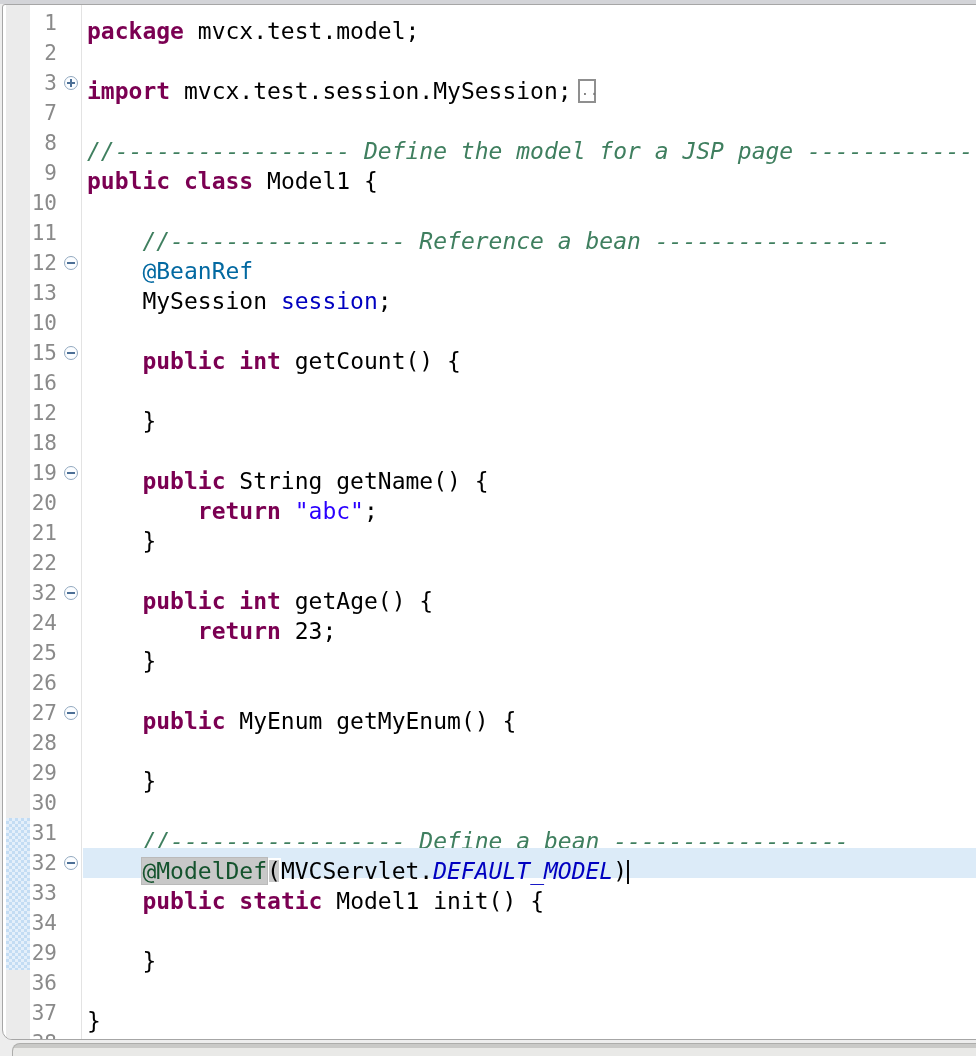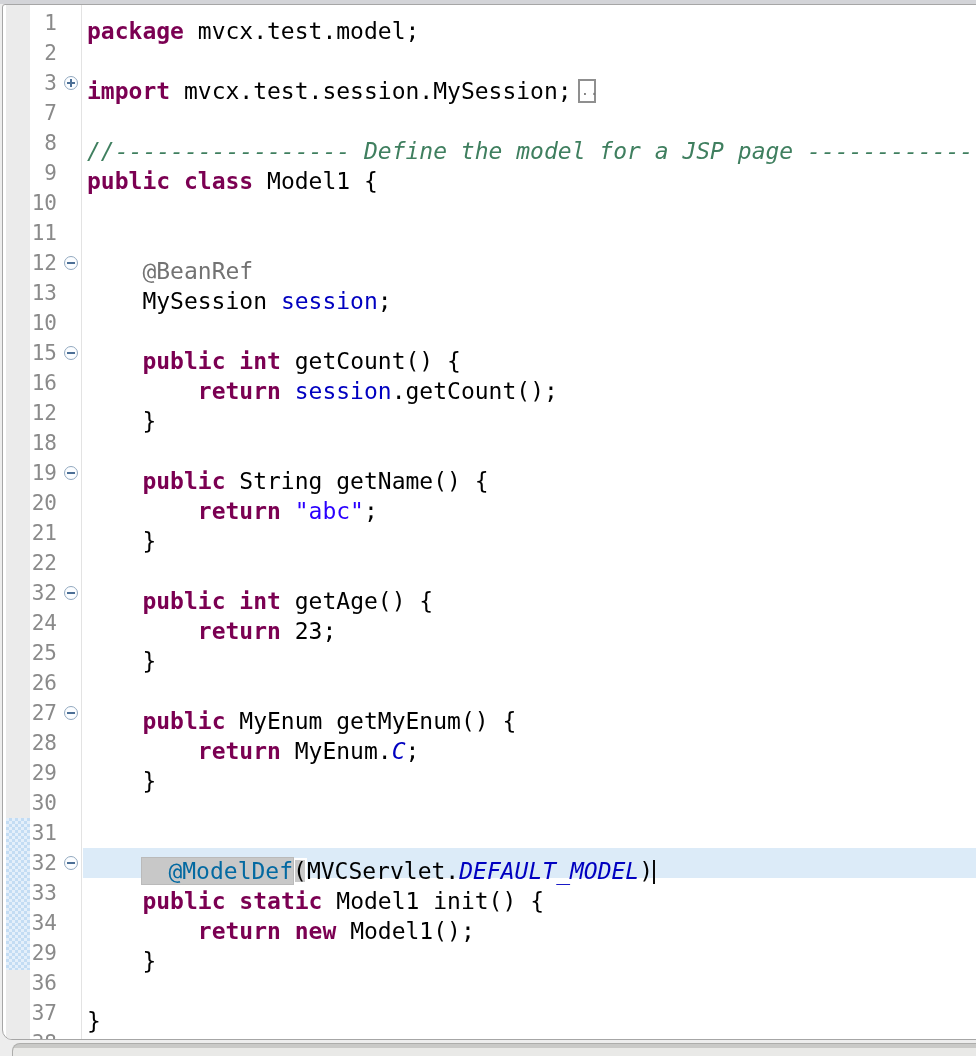--- a/index.html
+++ b/index.html
@@ -26,25 +26,25 @@
   .fold{position:absolute;left:57px;top:0;width:22px;height:30px;
     display:flex;align-items:center;justify-content:center;}
   .fold-icon{position:relative;width:14px;height:14px;border:1px solid #93a9c0;
     border-radius:50%;background:#fbfdff;box-sizing:border-box;}
   .fold-icon::before{content:"";position:absolute;left:2px;top:5px;width:8px;height:2px;background:#4c6f96;}
   .fold-icon.plus::after{content:"";position:absolute;left:5px;top:2px;width:2px;height:8px;background:#4c6f96;}
   .code{position:absolute;left:80px;top:8px;height:30px;line-height:30px;
     padding-left:4px;white-space:pre;font-size:23px;color:#000;}
   .kw{color:#7b0052;font-weight:bold;}
   .cm{color:#3f7f5f;font-style:italic;}
-  .an{color:#737373;}
+  .an{color:#0369a1;}
   .fld{color:#0000c0;}
   .sf{color:#0000c0;font-style:italic;}
   .str{color:#2a00ff;}
-  .occ{background:#c8c8c8;outline:1px solid #bababa;color:#0369a1;padding-left:26px;}
+  .occ{background:#c8c8c8;outline:1px solid #bababa;color:#14532d;}
   .brk{background:#c8c8c8;box-shadow:inset 0 0 0 2px #ffffff;color:#000;}
   .caret{display:inline-block;width:2px;height:24px;background:#0a0a0a;vertical-align:-5px;}
   .collapsed-box{display:inline-block;width:14px;height:20px;border:2px solid #8f8f8f;
     margin-left:6px;vertical-align:-4px;position:relative;}
   .collapsed-box::after{content:"..";position:absolute;left:1px;top:-6px;
     font-size:14px;color:#777;letter-spacing:1px;font-style:normal;}
   
   .bottom-panel{position:absolute;left:12px;top:1043px;width:984px;height:13px;
     background:linear-gradient(#c9c9c7 0,#c9c9c7 4px,#e9e9e7 4px);
     border:1px solid #adadab;border-bottom:none;border-radius:8px 8px 0 0;box-sizing:border-box;}
@@ -85,20 +85,21 @@
       <div class="row">
         <div class="ln">9</div>
         <div class="code"><span class="kw">public</span><span class="pl"> </span><span class="kw">class</span><span class="pl"> Model1 {</span></div>
       </div>
       <div class="row">
         <div class="ln">10</div>
         <div class="code"></div>
       </div>
       <div class="row">
         <div class="ln">11</div>
+        <div class="code"><span class="pl">    </span><span class="cm">//----------------- Reference a bean -----------------</span></div>
       </div>
       <div class="row">
         <div class="ln">12</div>
         <div class="fold">
           <span class="fold-icon"></span>
         </div>
         <div class="code"><span class="pl">    </span><span class="an">@BeanRef</span></div>
       </div>
       <div class="row">
         <div class="ln">13</div>
@@ -110,21 +111,20 @@
       </div>
       <div class="row">
         <div class="ln">15</div>
         <div class="fold">
           <span class="fold-icon"></span>
         </div>
         <div class="code"><span class="pl">    </span><span class="kw">public</span><span class="pl"> </span><span class="kw">int</span><span class="pl"> getCount() {</span></div>
       </div>
       <div class="row">
         <div class="ln">16</div>
-        <div class="code"><span class="pl">        </span><span class="kw">return</span><span class="pl"> </span><span class="fld">session</span><span class="pl">.getCount();</span></div>
       </div>
       <div class="row">
         <div class="ln">12</div>
         <div class="code"><span class="pl">    }</span></div>
       </div>
       <div class="row">
         <div class="ln">18</div>
         <div class="code"></div>
       </div>
       <div class="row">
@@ -167,48 +167,46 @@
       </div>
       <div class="row">
         <div class="ln">27</div>
         <div class="fold">
           <span class="fold-icon"></span>
         </div>
         <div class="code"><span class="pl">    </span><span class="kw">public</span><span class="pl"> MyEnum getMyEnum() {</span></div>
       </div>
       <div class="row">
         <div class="ln">28</div>
-        <div class="code"><span class="pl">        </span><span class="kw">return</span><span class="pl"> MyEnum.</span><span class="sf">C</span><span class="pl">;</span></div>
       </div>
       <div class="row">
         <div class="ln">29</div>
         <div class="code"><span class="pl">    }</span></div>
       </div>
       <div class="row">
         <div class="ln">30</div>
         <div class="code"></div>
       </div>
       <div class="row">
         <div class="ln">31</div>
-        <div class="code"><span class="pl">    </span></div>
+        <div class="code"><span class="pl">    </span><span class="cm">//----------------- Define a bean -----------------</span></div>
       </div>
       <div class="row current">
         <div class="ln">32</div>
         <div class="fold">
           <span class="fold-icon"></span>
         </div>
         <div class="code"><span class="pl">    </span><span class="occ">@ModelDef</span><span class="brk">(</span><span class="pl">MVCServlet.</span><span class="sf">DEFAULT_MODEL</span><span class="pl">)</span><span class="caret"></span></div>
       </div>
       <div class="row">
         <div class="ln">33</div>
         <div class="code"><span class="pl">    </span><span class="kw">public</span><span class="pl"> </span><span class="kw">static</span><span class="pl"> Model1 init() {</span></div>
       </div>
       <div class="row">
         <div class="ln">34</div>
-        <div class="code"><span class="pl">        </span><span class="kw">return</span><span class="pl"> </span><span class="kw">new</span><span class="pl"> Model1();</span></div>
       </div>
       <div class="row">
         <div class="ln">29</div>
         <div class="code"><span class="pl">    }</span></div>
       </div>
       <div class="row">
         <div class="ln">36</div>
         <div class="code"></div>
       </div>
       <div class="row">

